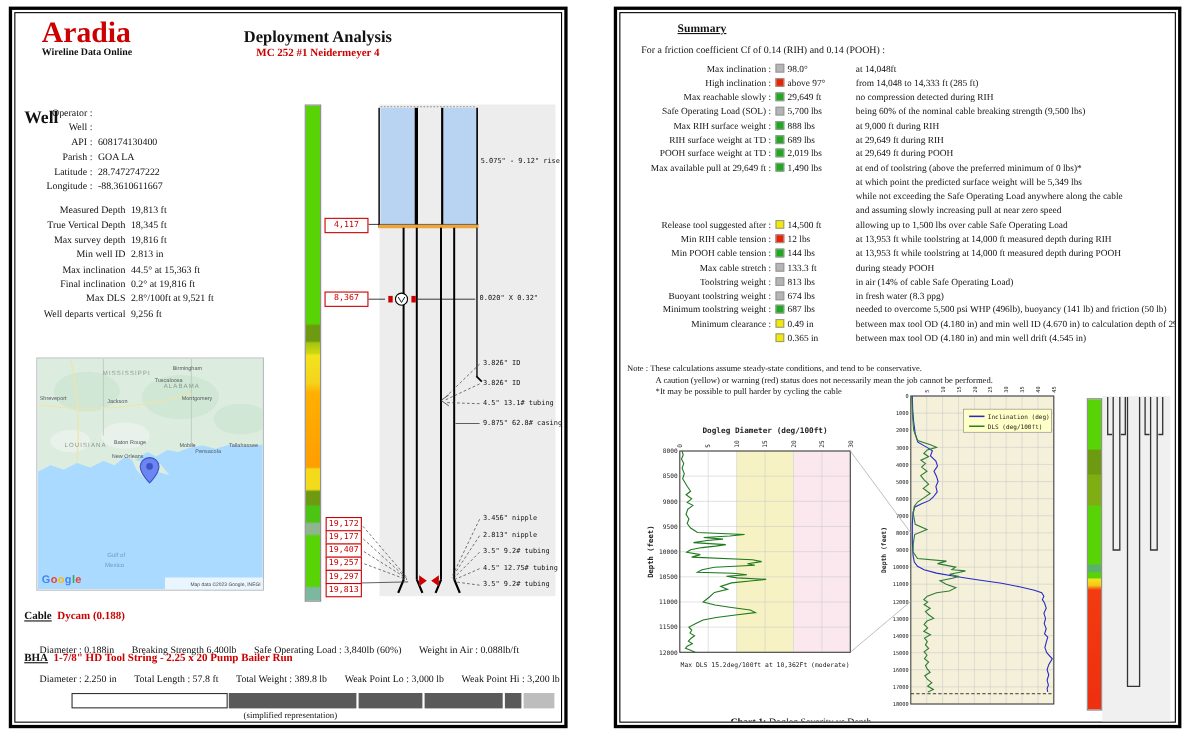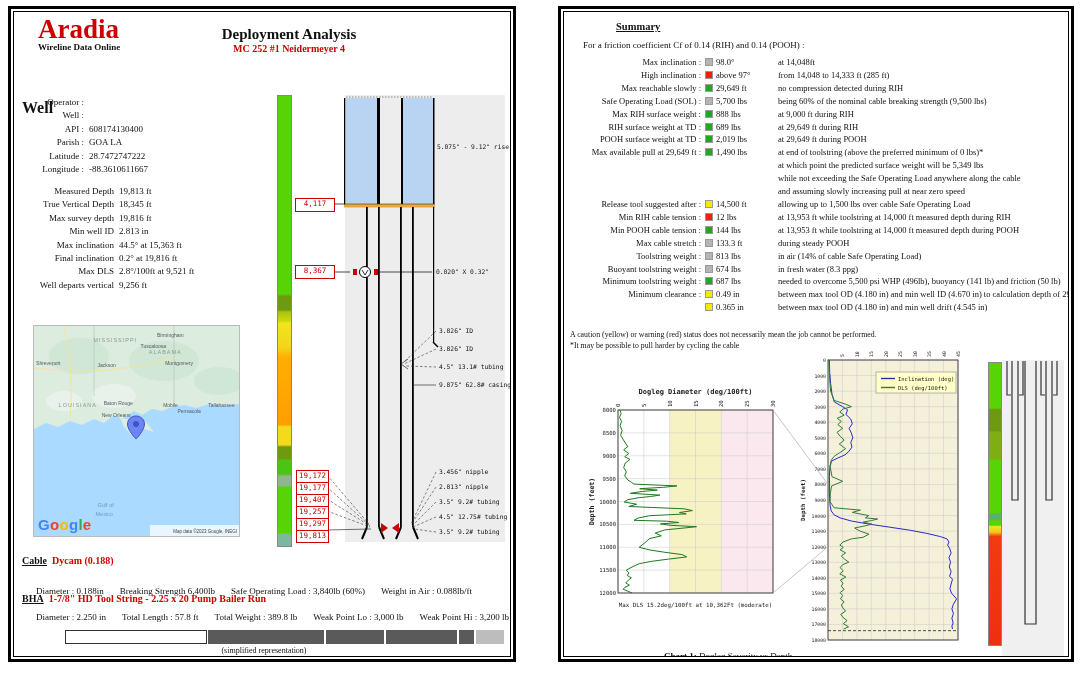--- a/index.html
+++ b/index.html
@@ -31,33 +31,33 @@
   .details{display:flex;gap:16px;font-size:9px;white-space:nowrap;}
   .tool-seg{position:absolute;height:14px;box-sizing:border-box;}
   .simp{font-size:8px;text-align:center;}
 
   
   .map-wrap{position:absolute;left:19px;top:313px;width:205px;height:210px;border:0.5px solid #bbb;overflow:hidden;}
   .ml{position:absolute;white-space:nowrap;}
   .ml.state{font-size:5.5px;color:#8a9a8d;letter-spacing:1px;font-family:"Liberation Sans",sans-serif;}
   .ml.city{font-size:5px;color:#55595e;font-family:"Liberation Sans",sans-serif;}
   .ml.water{font-size:5.5px;color:#6b9dc8;font-family:"Liberation Sans",sans-serif;}
-  .gmap-logo{position:absolute;left:4px;bottom:3px;font-size:15px;font-weight:bold;font-family:"Liberation Sans",sans-serif;letter-spacing:0.3px;}
+  .gmap-logo{position:absolute;left:4px;bottom:3px;font-size:10px;font-weight:bold;font-family:"Liberation Sans",sans-serif;letter-spacing:0.3px;}
   .gmap-attr{position:absolute;right:2px;bottom:2px;font-size:4.5px;color:#444;font-family:"Liberation Sans",sans-serif;}
 
   
   .sum-head{font-size:10.5px;font-weight:bold;text-decoration:underline;}
   .sum-intro{font-size:9px;}
   .srow{display:flex;align-items:flex-start;line-height:12.9px;font-size:8.5px;}
   .sl{width:133px;text-align:right;white-space:nowrap;flex:none;}
   .sw{width:8px;height:8px;flex:none;margin:2px 1px 0 4px;border:0.5px solid #999;box-sizing:border-box;}
   .sv{width:62px;flex:none;margin-left:2px;white-space:nowrap;}
   .sd{flex:1;white-space:nowrap;}
   .notes{font-size:7.8px;line-height:10.5px;}
-  .notes div+div{}
+  .notes div+div{margin-left:26px;}
   .chart-title{position:absolute;font-family:"DejaVu Sans Mono",monospace;font-weight:bold;font-size:7px;text-align:center;color:#222;}
   .chart-cap{position:absolute;font-family:"DejaVu Sans Mono",monospace;font-size:5.8px;text-align:center;color:#222;}
   .main-cap{position:absolute;font-size:9px;}
   .main-cap b{font-weight:bold;}
   svg{display:block;}
 </style>
 </head>
 <body>
 
 <div class="page page-left">
@@ -404,20 +404,21 @@
         <div class="srow">
           <span class="sl"></span>
           <span class="sw" style="background: rgb(242, 234, 0);"></span>
           <span class="sv">0.365 in</span>
           <div class="sd">
             <div>between max tool OD (4.180 in) and min well drift (4.545 in)</div>
           </div>
         </div>
       </div>
     <div class="abs notes" style="left:6px;top:318px;">
+        <div>Note : These calculations assume steady-state conditions, and tend to be conservative.</div>
         <div>A caution (yellow) or warning (red) status does not necessarily mean the job cannot be performed.</div>
         <div>*It may be possible to pull harder by cycling the cable</div>
       </div>
 
     <svg id="chartsvg" class="abs" style="left:0;top:0;" width="506" height="645" viewBox="0 0 506 645">
 
       <rect x="438" y="348" width="62" height="296" fill="#f0f0f0"></rect>
       <path d="M443,349 V383 h4 M459,349 V383 h-4 M448,349 V488 h3 M454,349 V488 h-3" stroke="#333" stroke-width="1.2" fill="none"></path>
       <path d="M461,349 V612 H472 V349" stroke="#333" stroke-width="1.2" fill="none"></path>
       <path d="M477,349 V383 h4 M493,349 V383 h-4 M482,349 V488 h3 M488,349 V488 h-3" stroke="#333" stroke-width="1.2" fill="none"></path>

